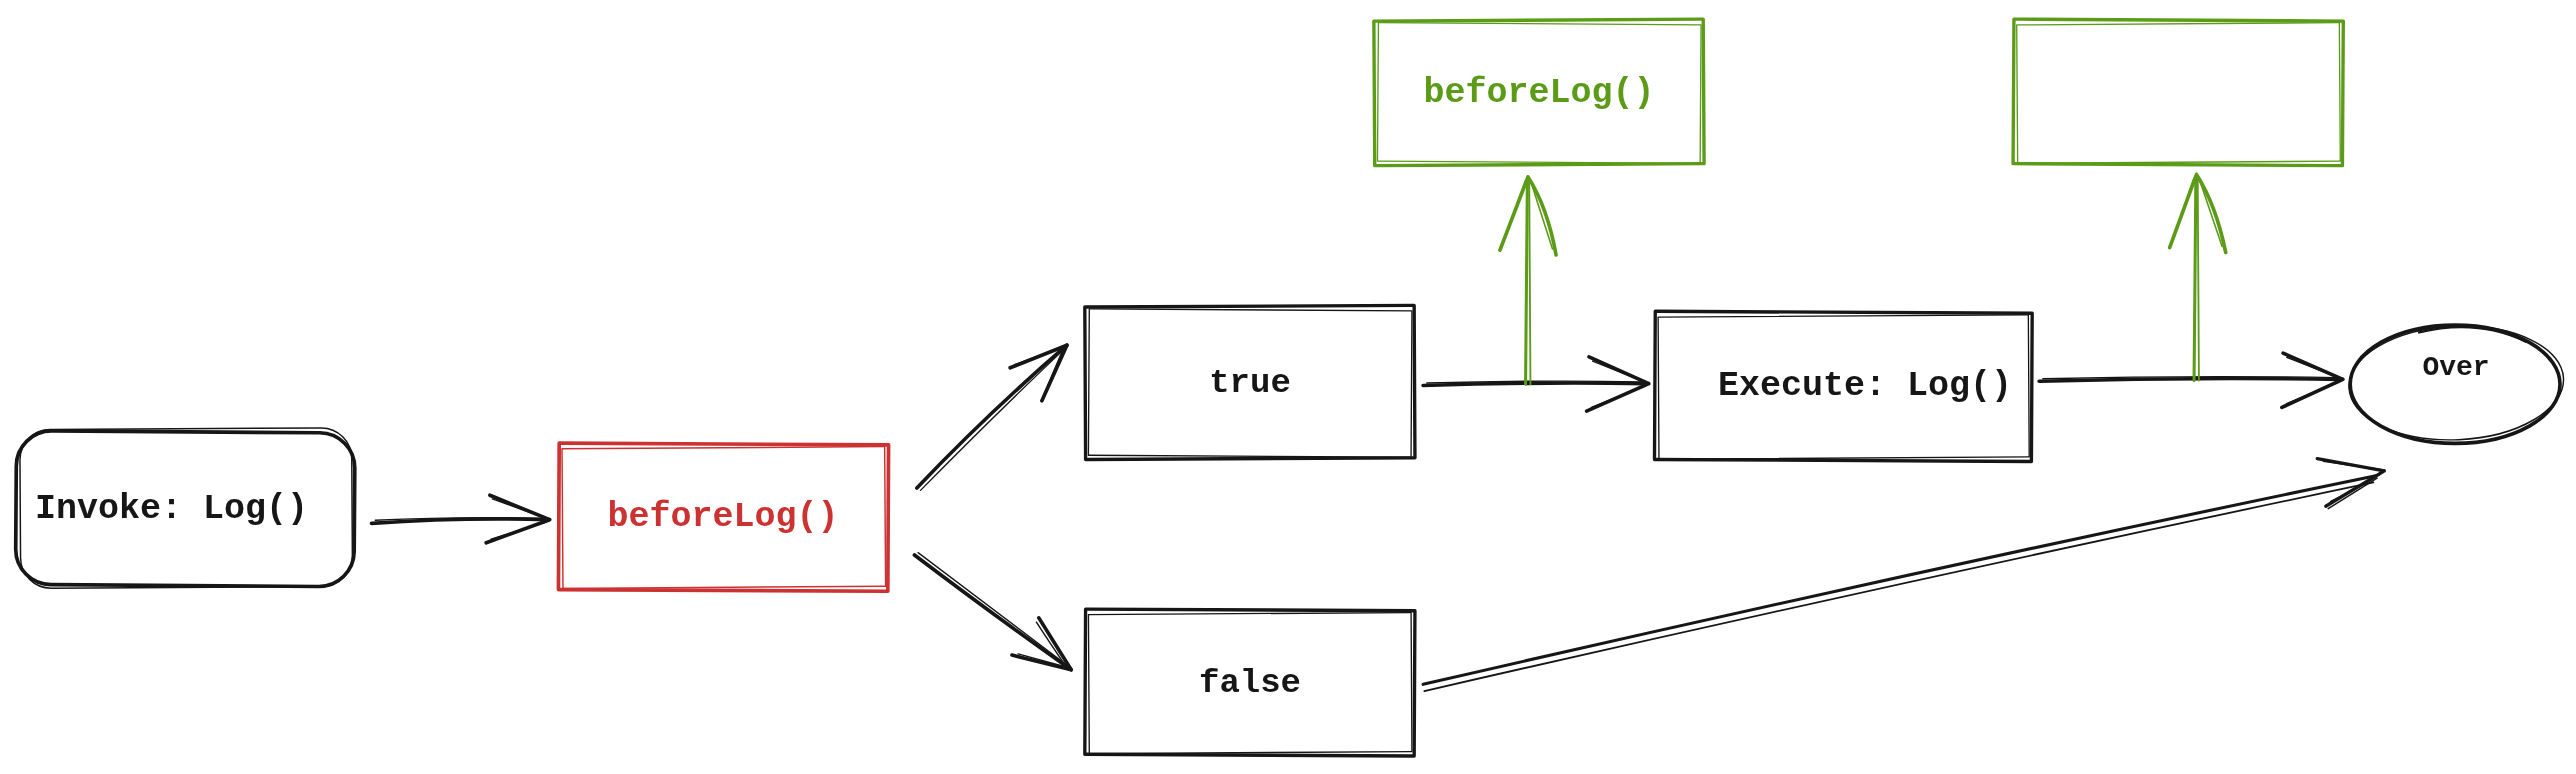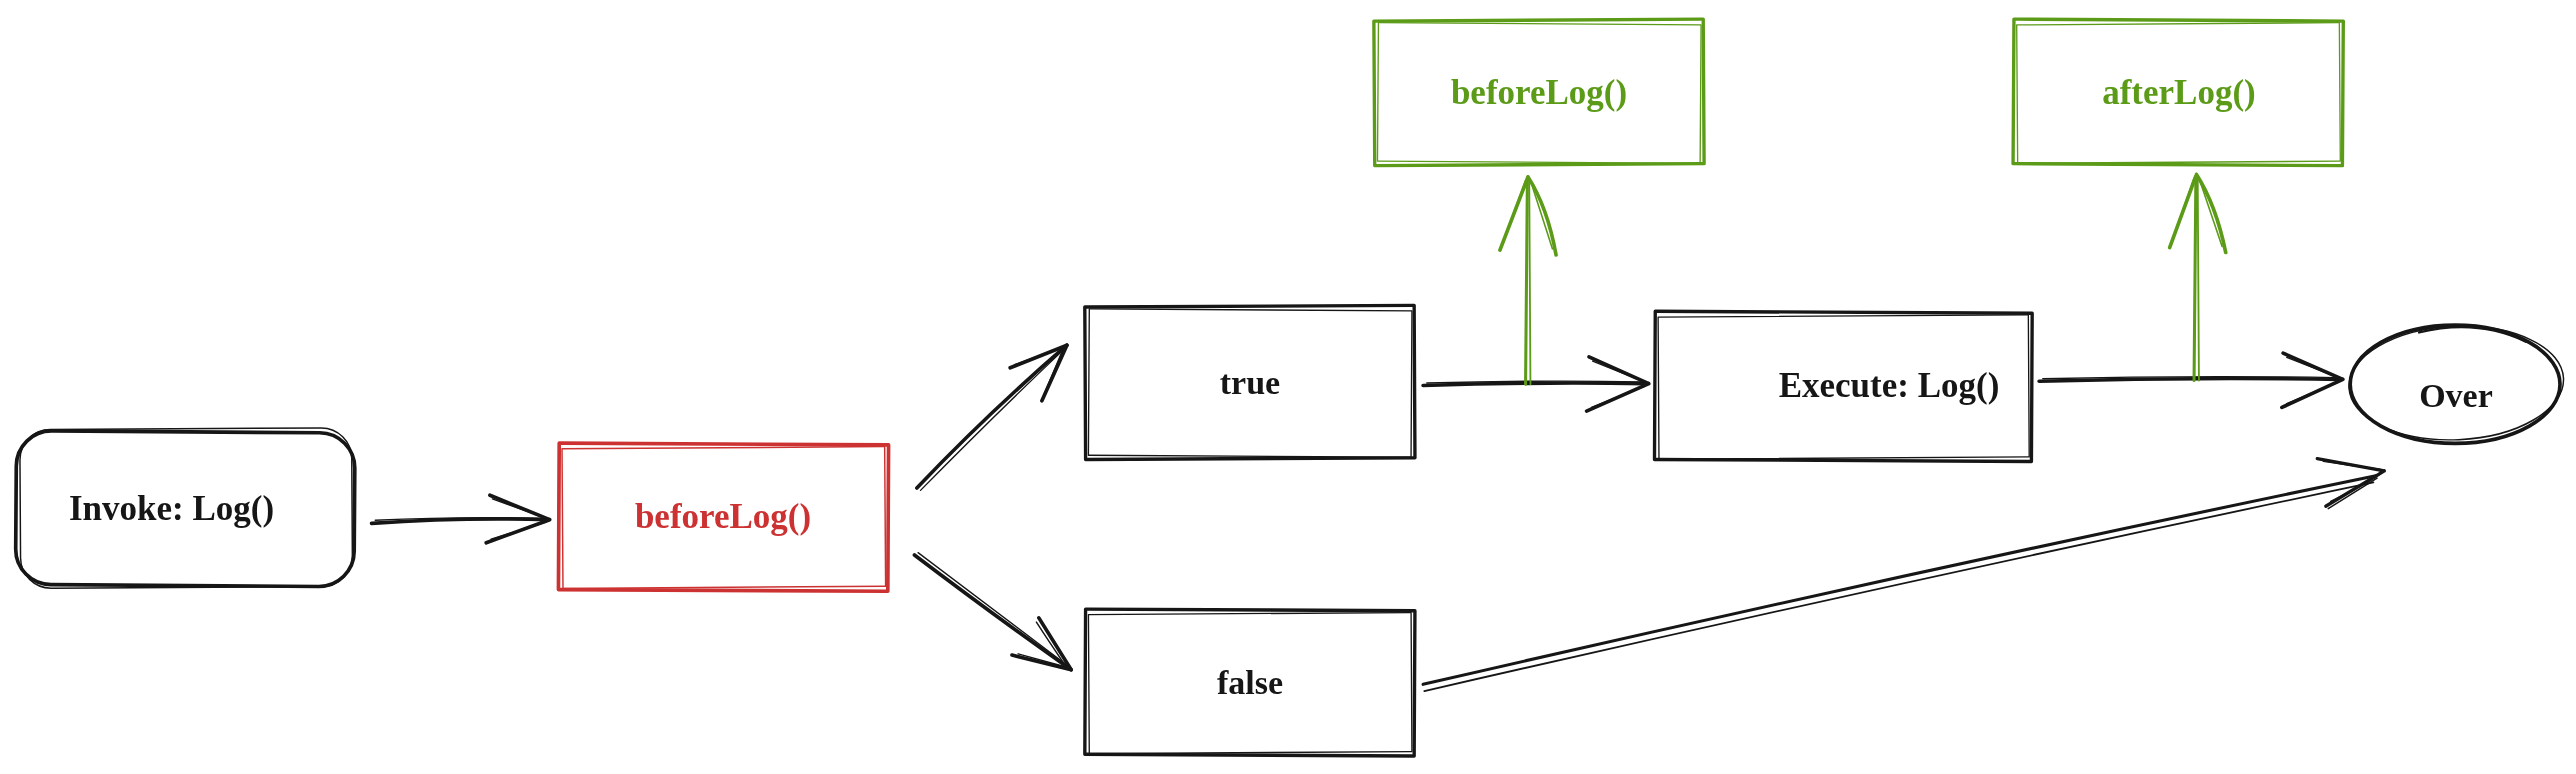--- a/index.html
+++ b/index.html
@@ -4,21 +4,21 @@
 <style>
   html,body{margin:0;padding:0;background:#ffffff;}
   #canvas{position:relative;width:2576px;height:774px;background:#ffffff;overflow:hidden;}
   #scene{position:absolute;left:0;top:0;}
   #scene rect,#scene ellipse,#scene path{fill:none;stroke-linecap:round;stroke-linejoin:round;}
   .sB{stroke:#161616}
   .sR{stroke:#cd3232}
   .sG{stroke:#5b9b18}
   .label{
     position:absolute;display:flex;align-items:center;justify-content:center;
-    font-family:Liberation Serif, serif;
+    font-family:Liberation Mono, monospace;
     font-weight:700;font-size:35px;color:#161616;white-space:pre;
   }
   .red{color:#cd3232}
   .green{color:#5b9b18}
 </style>
 </head>
 <body>
 
 <div id="canvas">
 
@@ -125,20 +125,19 @@
 <div class="label" style="left:2px;top:432px;width:339px;height:154px;">Invoke: Log()</div>
 
 <div class="label red" style="left:558px;top:444px;width:330px;height:146px;">beforeLog()</div>
 
 <div class="label" style="left:1085px;top:306px;width:330px;height:153px;font-size:34px;">true</div>
 
 <div class="label" style="left:1085px;top:610px;width:330px;height:145px;font-size:34px;text-align:right;">false</div>
 
 <div class="label green" style="left:1374px;top:20px;width:330px;height:145px;">beforeLog()</div>
 
-<div class="label" style="left:1655px;top:312px;width:420px;height:148px;padding-left:24px;">Execute: Log()</div>
+<div class="label" style="left:1655px;top:312px;width:420px;height:148px;">Execute: Log()</div>
 
-<div class="label green" style="left:2014px;top:20px;width:330px;height:145px;">afterLog()</div>
 
-<div class="label" style="left:2351px;top:337px;width:210px;height:118px;font-size:34px;">Over</div>
+<div class="label" style="left:2351px;top:308px;width:210px;height:118px;font-size:28px;">Over</div>
 
 </div>
 
 
 </body></html>

